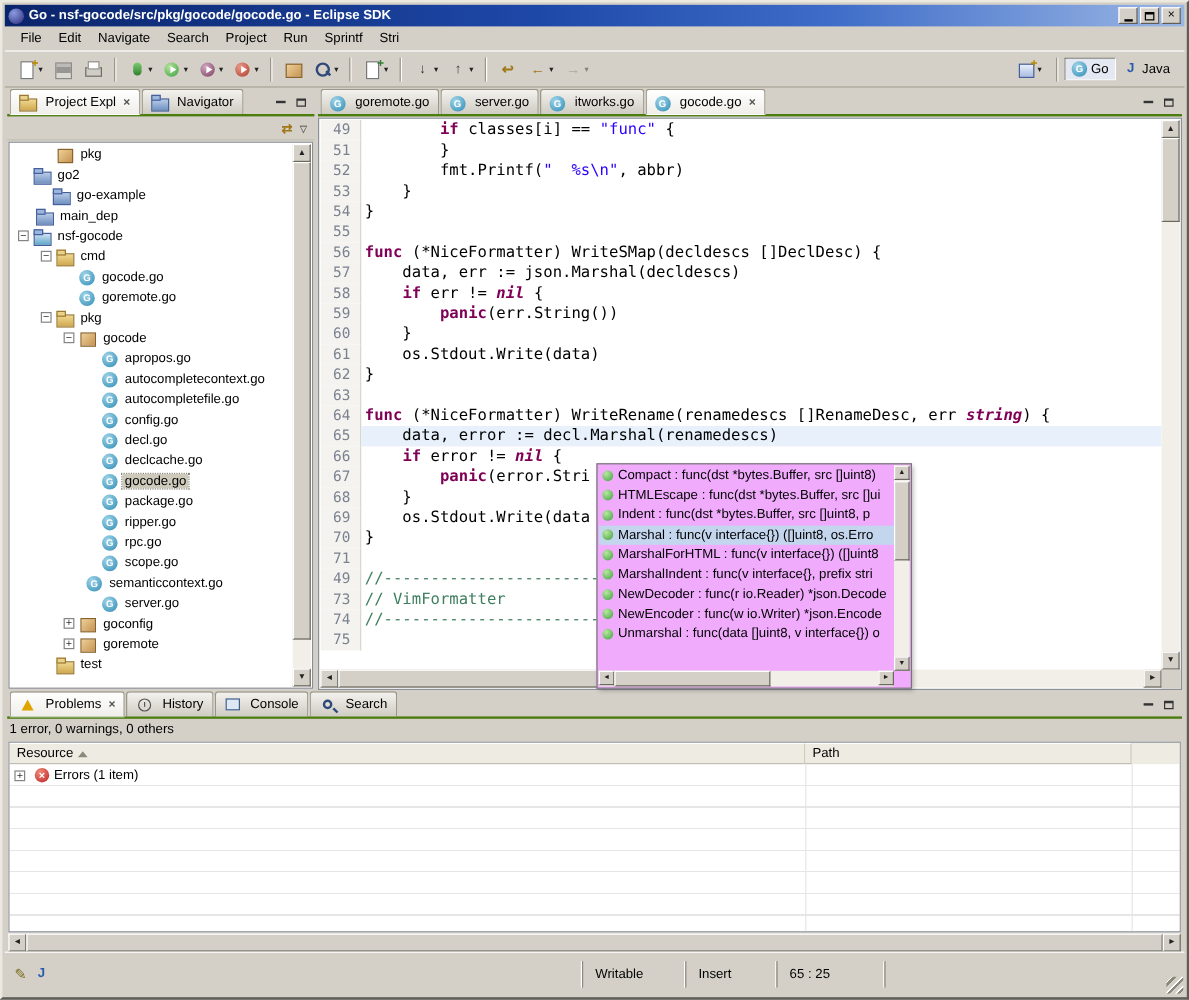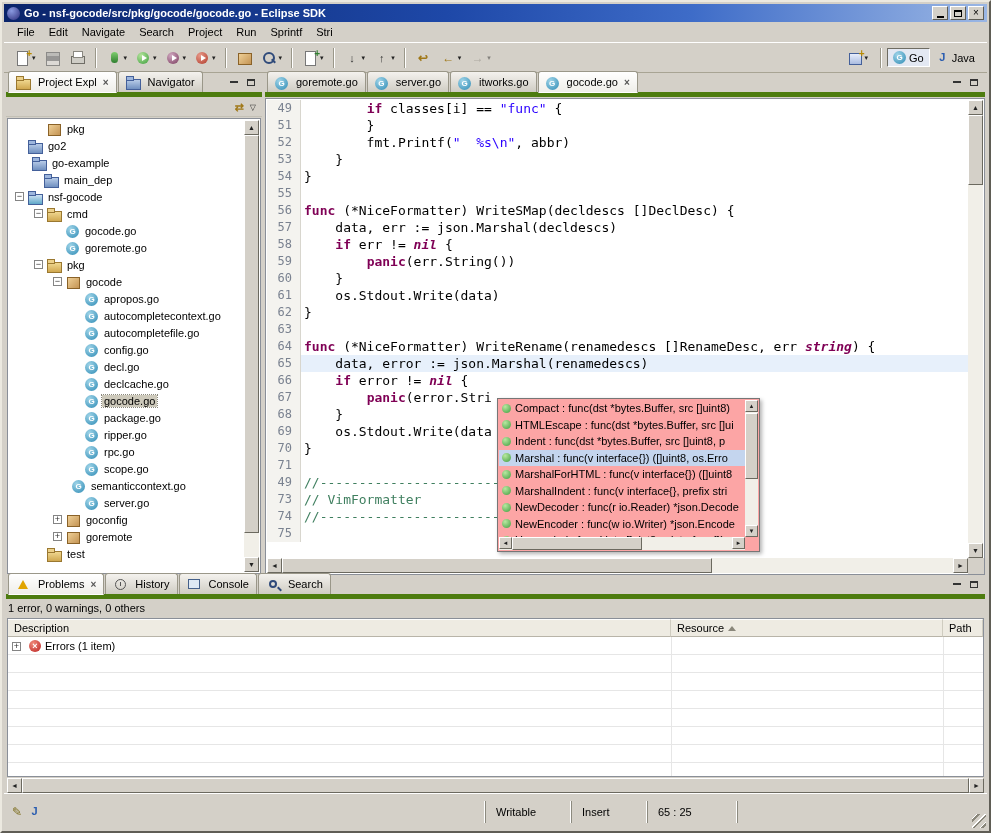--- a/index.html
+++ b/index.html
@@ -68,21 +68,21 @@
   .pbtn.active{background:#e3e8f2;border-color:#6e6c62 #fff #fff #6e6c62;}
   .icn-go{display:inline-block;width:13px;height:13px;border-radius:50%;background:radial-gradient(circle at 35% 30%,#9fd4e8,#2e8bb5);
     color:#fff;font-size:8px;font-weight:bold;line-height:13px;text-align:center;}
   .icn-java{display:inline-block;width:13px;height:13px;color:#2a5db0;font-weight:bold;font-size:11px;line-height:13px;text-align:center;}
   
   .main{position:absolute;top:72px;left:2px;right:2px;height:502px;}
   .panel{position:absolute;top:1px;bottom:1px;}
   .explorer{left:2px;width:256px;}
   .editor{left:261px;right:2px;}
   
-  .vtabs{position:absolute;top:0;left:0;right:0;height:22px;border-bottom:5px solid #4d7c0f;display:flex;align-items:flex-end;padding-left:2px;}
+  .vtabs{position:absolute;top:0;left:0;right:0;height:22px;border-bottom:2px solid #4d7c0f;display:flex;align-items:flex-end;padding-left:2px;}
   .vtab{height:21px;display:inline-flex;align-items:center;gap:4px;padding:0 7px;margin-right:1px;
     border:1px solid #9a9789;border-bottom:none;border-radius:3px 3px 0 0;
     background:linear-gradient(#f4f2ee,#cfccc3);white-space:nowrap;}
   .vtab.active{background:linear-gradient(#ffffff,#efeee9);height:22px;margin-bottom:-1px;border-bottom:1px solid #fff;}
   .tclose{color:#555;font-size:10px;font-weight:bold;margin-left:2px;}
   .stackbtns{margin-left:auto;display:flex;gap:3px;align-items:center;padding:0 4px 4px 0;}
   .sbtn{width:14px;height:12px;display:flex;align-items:center;justify-content:center;}
   .ic-min{width:8px;height:2px;background:#333;}
   .ic-max{width:8px;height:7px;border:1px solid #333;border-top-width:2px;}
   
@@ -129,22 +129,22 @@
   .ln{width:34px;flex:none;text-align:right;padding-right:8px;color:#7a8290;background:#f4f3ef;border-right:1px solid #d8d6ce;
     font-size:12px;line-height:17px;}
   .ct{flex:1;white-space:pre;line-height:17px;padding-left:3px;overflow:hidden;}
   .ct.cur{background:#e7f0fb;}
   .s-p{color:#000;}
   .s-k{color:#7f0055;font-weight:bold;}
   .s-s{color:#2a00ff;}
   .s-c{color:#3f7f5f;}
   .s-b{color:#7f0055;font-weight:bold;font-style:italic;}
   
-  .assist{position:absolute;left:495px;top:384px;width:263px;height:154px;background:#fca5a5;border:1px solid #767676;
-    box-shadow:2px 2px 4px rgba(0,0,0,.3);z-index:40;margin-top:12px;}
+  .assist{position:absolute;left:495px;top:384px;width:263px;height:188px;background:#f0abfc;border:1px solid #767676;
+    box-shadow:2px 2px 4px rgba(0,0,0,.3);z-index:40;}
   .a-items{position:absolute;top:1px;left:1px;right:14px;bottom:14px;overflow:hidden;}
   .arow{height:16.5px;display:flex;align-items:center;gap:4px;padding-left:3px;white-space:nowrap;}
   .arow.sel{background:#c4d5ee;}
   .aicn{width:9px;height:9px;border-radius:50%;background:radial-gradient(circle at 35% 30%,#b8e8a0,#3f9e3f);flex:none;}
   .alab{overflow:hidden;}
   .a-vsb{position:absolute;top:1px;right:1px;width:13px;bottom:14px;background:#f1efe8;}
   .a-hsb{position:absolute;left:1px;right:14px;bottom:1px;height:13px;background:#f1efe8;}
   .a-btn{position:absolute;width:13px;height:12px;background:#D4D0C8;border:1px solid;border-color:#fff #6b695f #6b695f #fff;
     font-size:6px;line-height:10px;text-align:center;color:#222;}
   
@@ -331,26 +331,26 @@
             <div class="trow" style="padding-left:25px">
               <span class="exp none"></span>
               <span class="ti t-pkg"></span>
               <span class="tlabel">pkg</span>
             </div>
             <div class="trow" style="padding-left:6px">
               <span class="exp none"></span>
               <span class="ti t-project"></span>
               <span class="tlabel">go2</span>
             </div>
-            <div class="trow" style="padding-left:10px">
+            <div class="trow" style="padding-left:22px">
               <span class="exp none"></span>
               <span class="ti t-project"></span>
               <span class="tlabel">go-example</span>
             </div>
-            <div class="trow" style="padding-left:22px">
+            <div class="trow" style="padding-left:8px">
               <span class="exp none"></span>
               <span class="ti t-project"></span>
               <span class="tlabel">main_dep</span>
             </div>
             <div class="trow" style="padding-left:6px">
               <span class="exp">−</span>
               <span class="ti t-goproject"></span>
               <span class="tlabel">nsf-gocode</span>
             </div>
             <div class="trow" style="padding-left:25px">
@@ -552,21 +552,21 @@
             <div class="crow">
               <span class="ln">63</span>
               <span class="ct"></span>
             </div>
             <div class="crow">
               <span class="ln">64</span>
               <span class="ct"><span class="s-k">func</span><span class="s-p"> (*NiceFormatter) WriteRename(renamedescs []RenameDesc, err </span><span class="s-b">string</span><span class="s-p">) {</span></span>
             </div>
             <div class="crow">
               <span class="ln">65</span>
-              <span class="ct cur"><span class="s-p">    data, error := json.Marshal(renamedescs)</span></span>
+              <span class="ct cur"><span class="s-p">    data, error := decl.Marshal(renamedescs)</span></span>
             </div>
             <div class="crow">
               <span class="ln">66</span>
               <span class="ct"><span class="s-p">    </span><span class="s-k">if</span><span class="s-p"> error != </span><span class="s-b">nil</span><span class="s-p"> {</span></span>
             </div>
             <div class="crow">
               <span class="ln">67</span>
               <span class="ct"><span class="s-p">        </span><span class="s-k">panic</span><span class="s-p">(error.Stri</span></span>
             </div>
             <div class="crow">
@@ -705,23 +705,20 @@
           </span>
           <span class="sbtn">
             <span class="ic-max"></span>
           </span>
         </span>
       </div>
     <div class="b-summary">1 error, 0 warnings, 0 others</div>
     <div class="b-table">
       <div class="b-header" id="bheader">
           <span class="hcell">
-            <span>Description</span>
-          </span>
-          <span class="hcell">
             <span>Resource</span>
             <span class="sortup"></span>
           </span>
           <span class="hcell">
             <span>Path</span>
           </span>
         </div>
       <div class="b-rows" id="brows">
           <div class="prow">
             <span class="exp">+</span>

